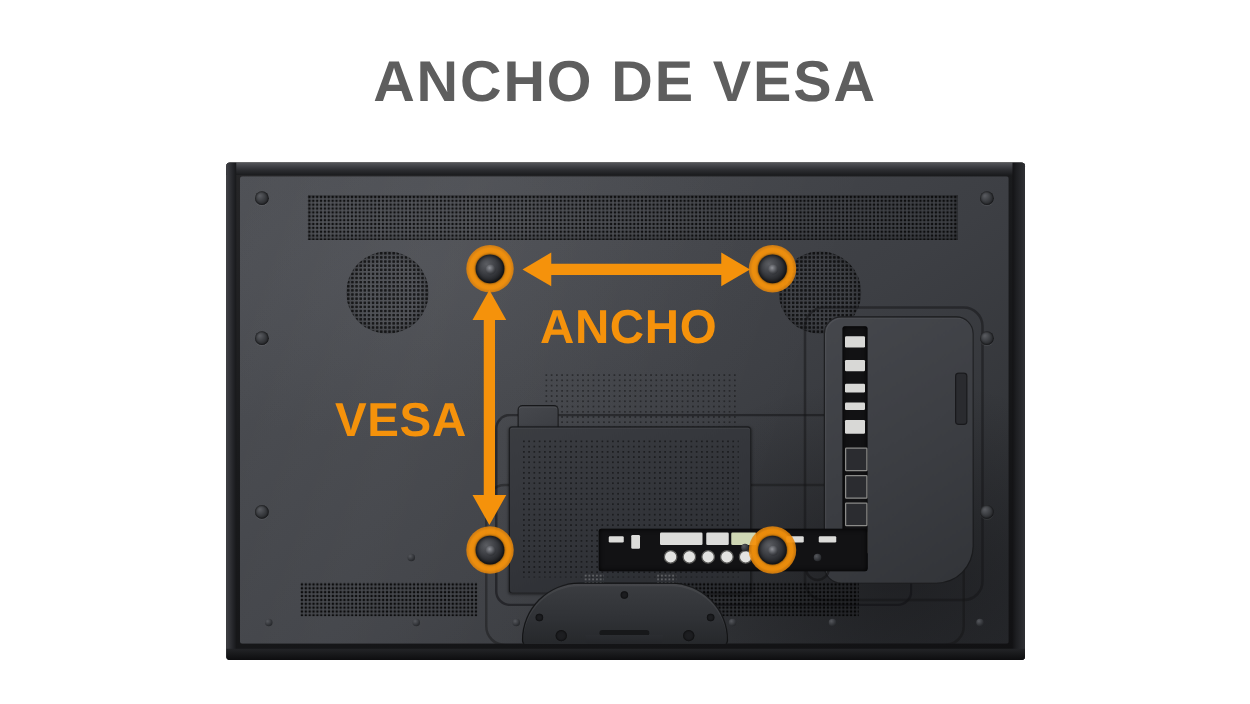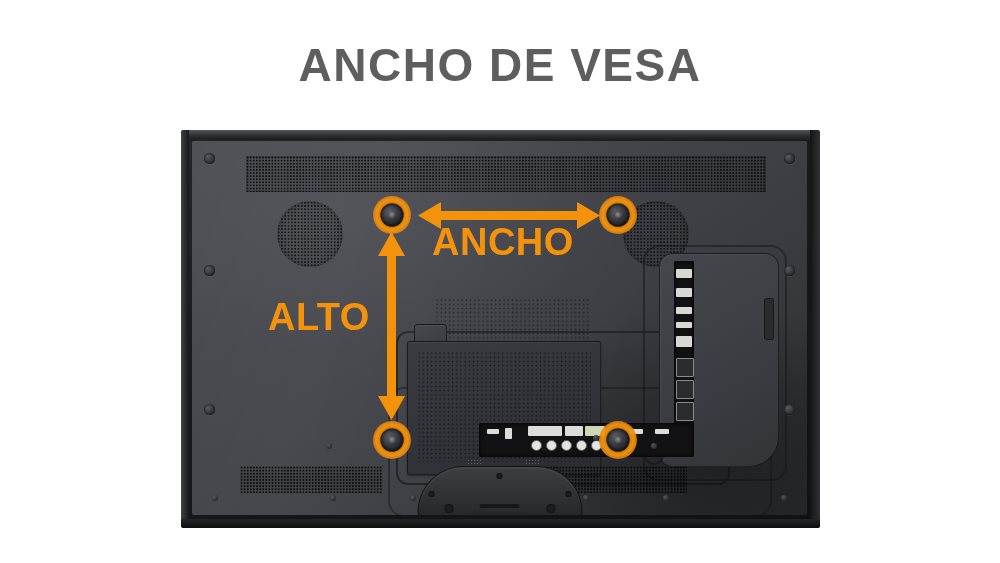--- a/index.html
+++ b/index.html
@@ -443,20 +443,21 @@
     pointer-events: none;
   }
   .measure-label {
     position: absolute;
     font-family: "Liberation Sans", sans-serif;
     font-weight: bold;
     color: #F5920B;
     letter-spacing: 0.5px;
     user-select: none;
     white-space: nowrap;
+    margin-top: 20px;
   }
   #label-ancho {
     left: 432px;
     top: 221px;
     font-size: 38px;
   }
   #label-alto {
     left: 268px;
     top: 296px;
     font-size: 38px;
@@ -591,13 +592,13 @@
 <svg class="arrow-svg" id="arrow-alto" style="left:374px; top:232px;" width="36" height="188" viewBox="0 0 36 188">
   <g fill="#F5920B">
     <rect x="13" y="19" width="9" height="150"></rect>
     <polygon points="17.5,0 4,24 31,24"></polygon>
     <polygon points="17.5,188 4,164 31,164"></polygon>
   </g>
 </svg>
 
 <div class="measure-label" id="label-ancho">ANCHO</div>
 
-<div class="measure-label" id="label-alto">ALTO</div>
+<div class="measure-label" id="label-alto">VESA</div>
 
 </body></html>

